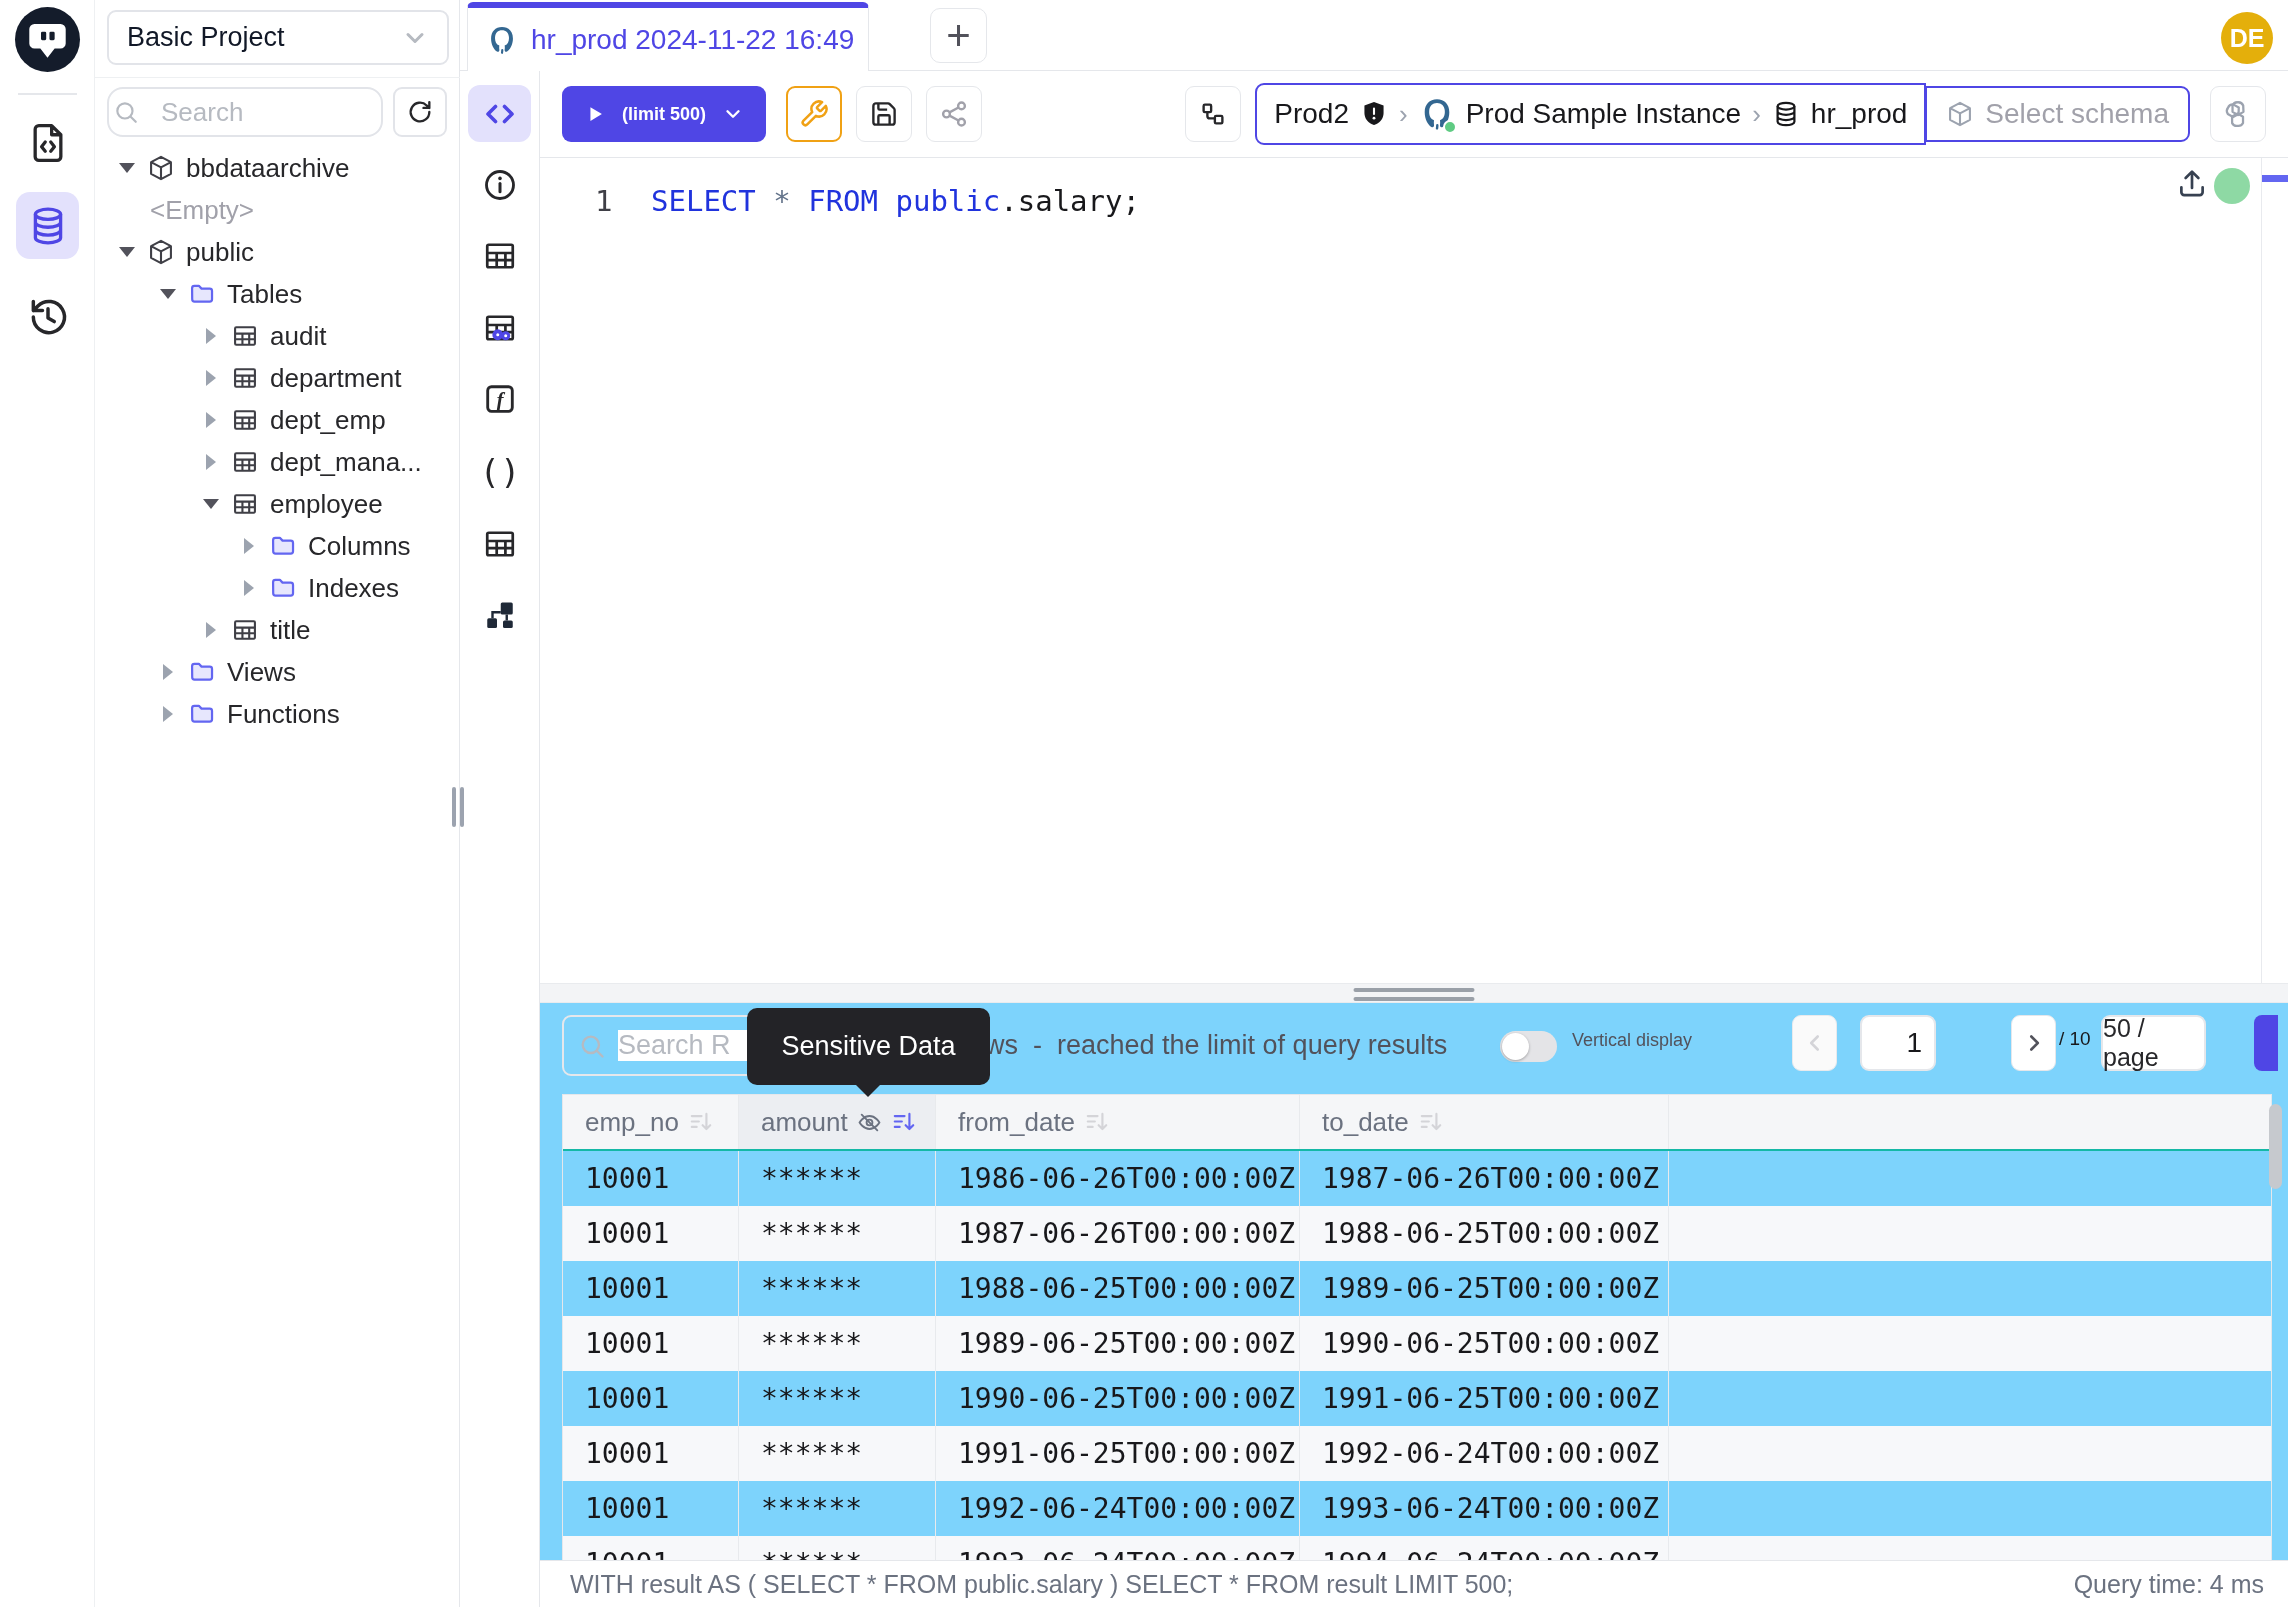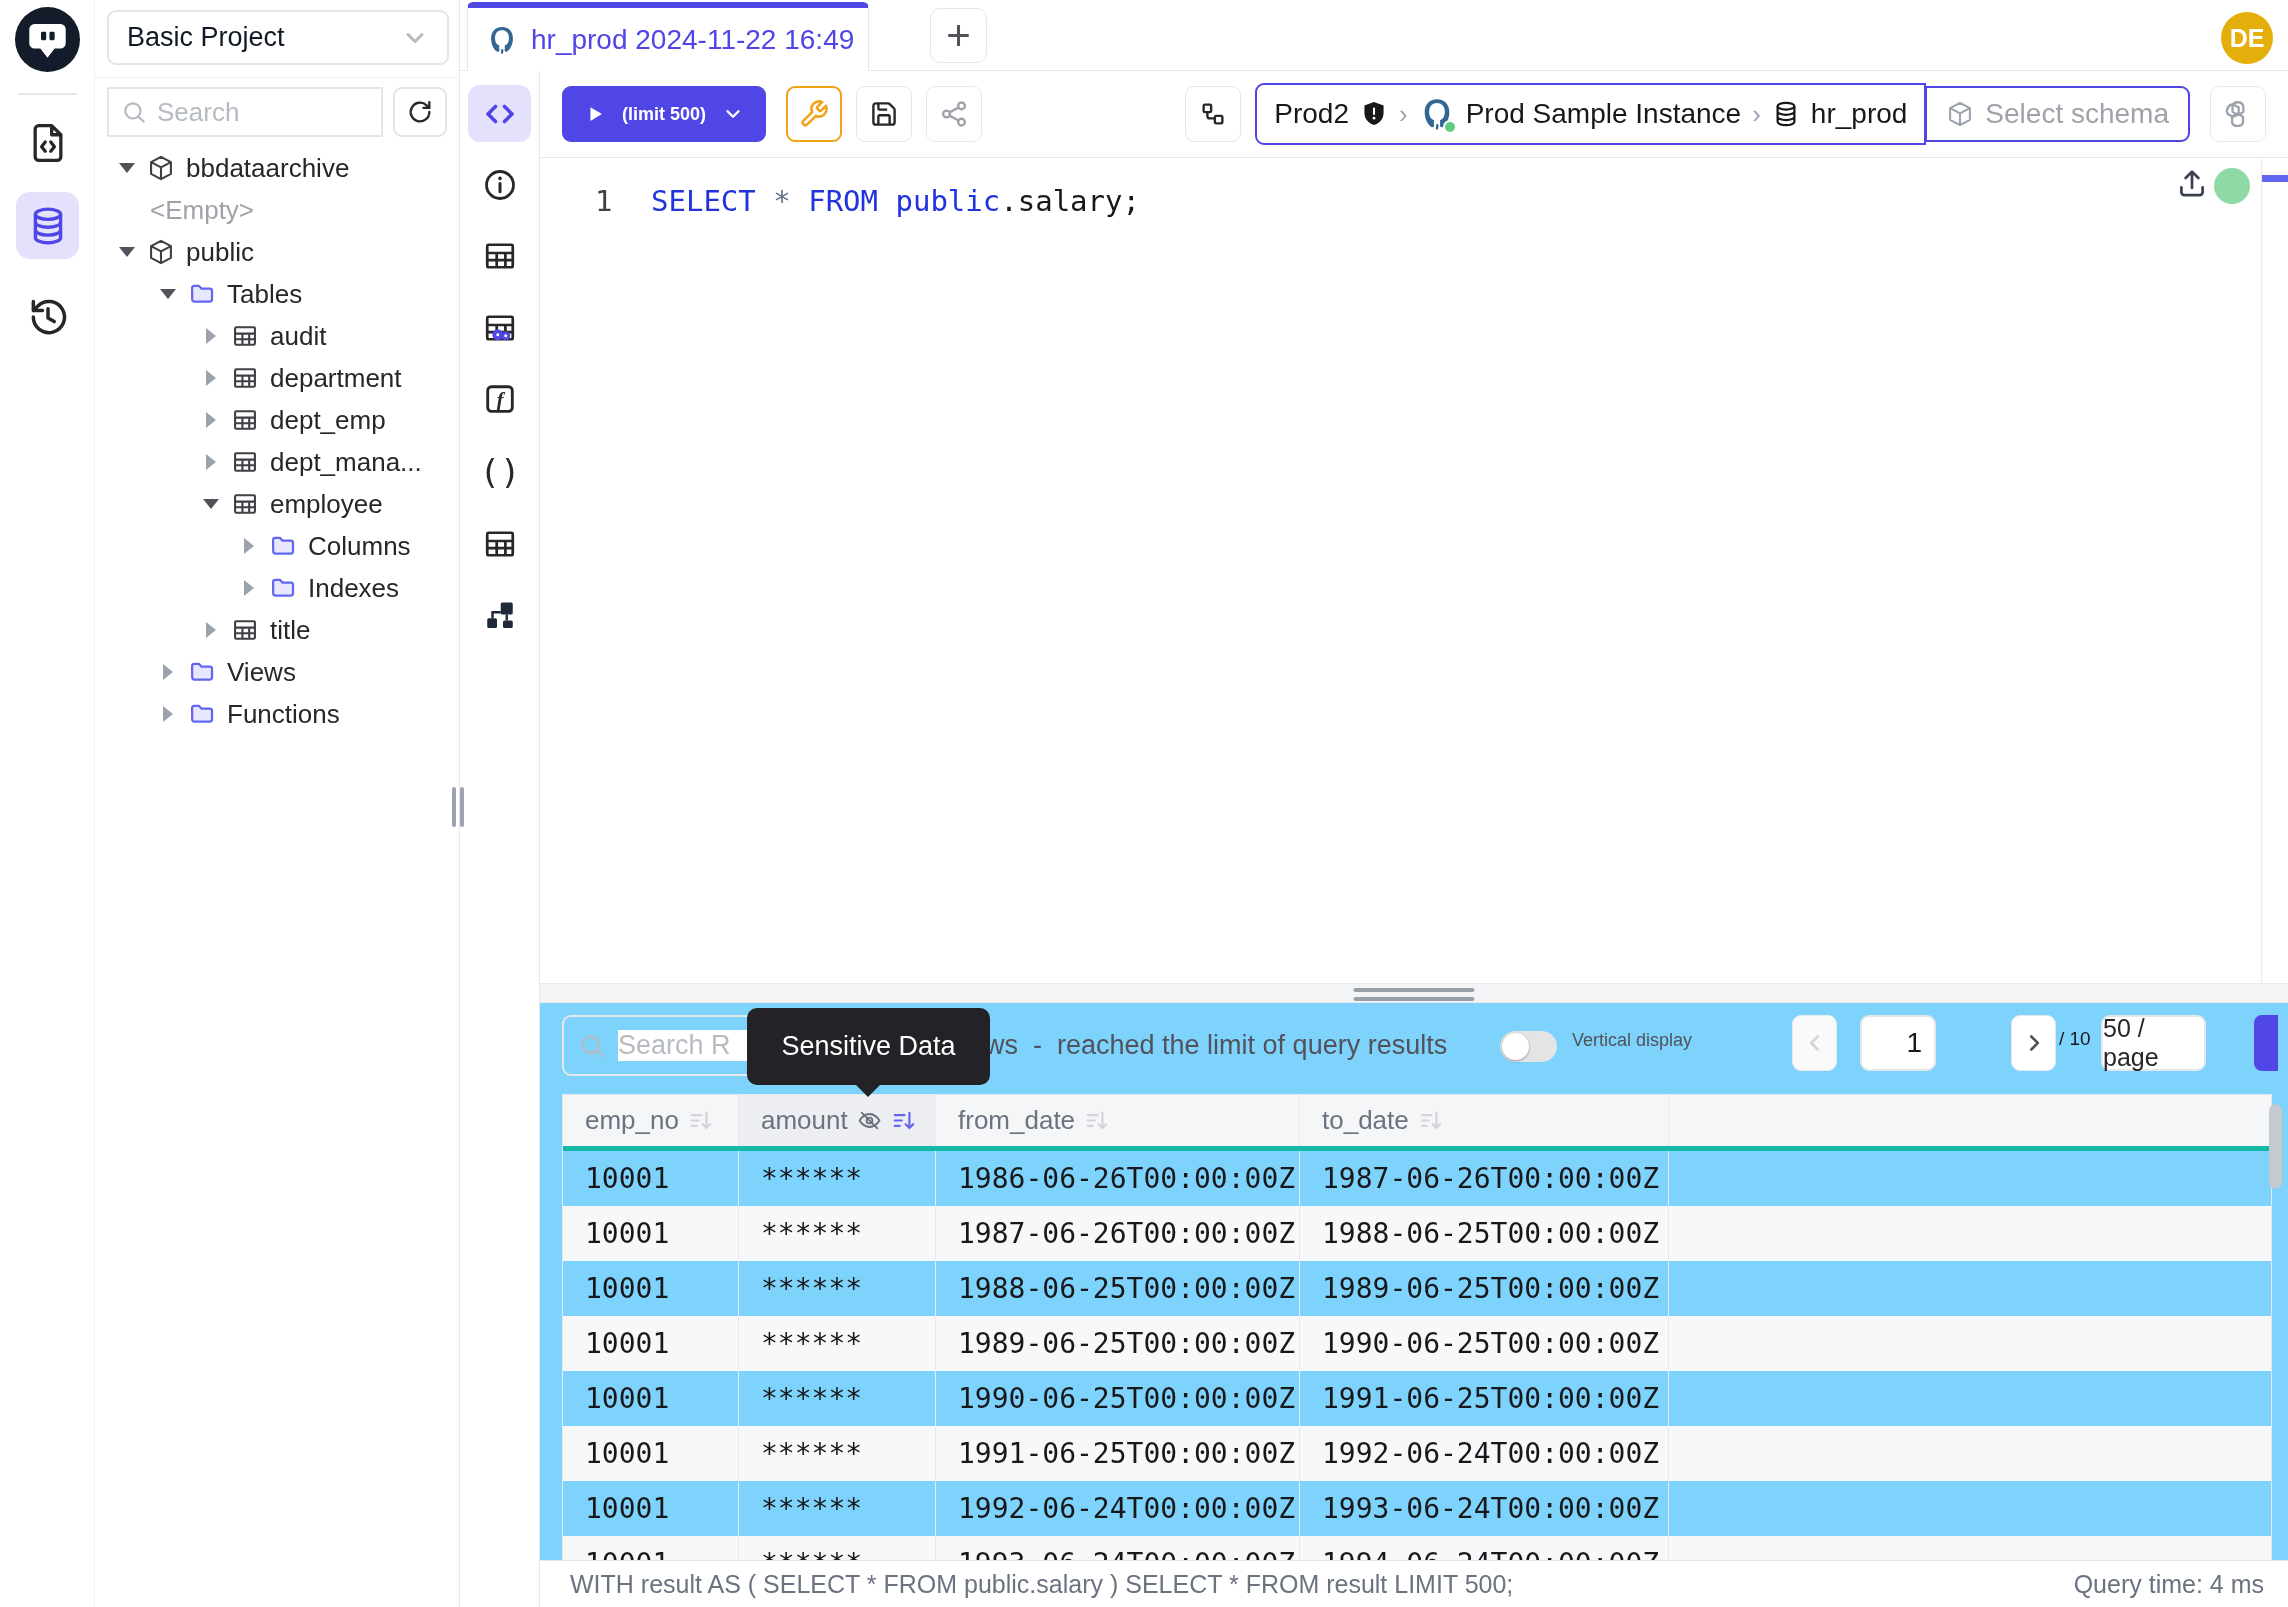--- a/index.html
+++ b/index.html
@@ -12,21 +12,21 @@
   .logo { position:absolute; left:15px; top:7px; width:65px; height:65px; border-radius:50%; background:#141c2b; display:flex; align-items:center; justify-content:center; }
   .rail-div { position:absolute; left:18px; top:93px; width:59px; height:2px; background:#e5e7eb; }
   .rail-item { position:absolute; left:0; width:95px; display:flex; justify-content:center; }
   .rail-active { position:absolute; left:16px; top:192px; width:63px; height:67px; background:#e3e1fc; border-radius:14px; display:flex; align-items:center; justify-content:center; }
 
   
   .sidebar { position:absolute; left:95px; top:0; width:365px; height:1608px; background:#fff; border-right:1px solid #e5e7eb; }
   .project-select { position:absolute; left:12px; top:10px; width:342px; height:55px; border:2px solid #e2e4e9; border-radius:9px; display:flex; align-items:center; padding:0 18px; font-size:27px; color:#111827; }
   .project-select .spacer { flex:1; }
   .sb-div { position:absolute; left:0; top:77px; width:365px; height:1px; background:#eef0f2; }
-  .sb-search { position:absolute; left:12px; top:87px; width:276px; height:50px; border:2px solid #e2e4e9; border-radius:1px; display:flex; align-items:center; gap:10px; padding:0 12px; }
+  .sb-search { position:absolute; left:12px; top:87px; width:276px; height:50px; border:2px solid #e2e4e9; border-radius:16px; display:flex; align-items:center; gap:22px; padding:0 4px; }
   .sb-search input { border:none; outline:none; width:178px; font-size:26px; color:#374151; font-family:"Liberation Sans",sans-serif; }
   .sb-search input::placeholder { color:#b6bac1; }
   .sb-refresh { position:absolute; left:298px; top:87px; width:54px; height:50px; border:2px solid #e2e4e9; border-radius:9px; display:flex; align-items:center; justify-content:center; }
   .tree { position:absolute; left:0; top:147px; width:365px; }
   .trow { height:42px; display:flex; align-items:center; font-size:26px; color:#27272a; cursor:default; }
   .lv0 { padding-left:22px; } .lv1 { padding-left:63px; } .lv2 { padding-left:106px; } .lv3 { padding-left:144px; }
   .lv-empty { padding-left:55px; }
   .caret { width:20px; margin-right:10px; display:flex; justify-content:center; }
   .caret.down::before { content:""; border-left:8px solid transparent; border-right:8px solid transparent; border-top:10px solid #52525b; }
   .caret.rgt::before { content:""; border-top:8px solid transparent; border-bottom:8px solid transparent; border-left:10px solid #9ca3af; }
@@ -96,21 +96,21 @@
   .pg-next { position:absolute; left:1471px; top:12px; width:45px; height:56px; border:1px solid #e5e7eb; background:#fff; border-radius:9px; display:flex; align-items:center; justify-content:center; }
   .pg-size { position:absolute; left:1561px; top:12px; width:105px; height:56px; border:2px solid #e5e7eb; border-radius:9px; display:flex; align-items:center; justify-content:center; font-size:25px; color:#27272a; background:#fff; }
   .pg-export { position:absolute; left:1714px; top:12px; width:24px; height:56px; border-radius:8px 0 0 8px; background:#4f46e5; }
 
   .tooltip { position:absolute; left:207px; top:5px; width:243px; height:77px; background:#232327; border-radius:10px; color:#fff; font-size:27px; font-weight:500; display:flex; align-items:center; justify-content:center; z-index:10; }
   .tooltip .arrow { position:absolute; left:108px; bottom:-12px; border-left:13px solid transparent; border-right:13px solid transparent; border-top:13px solid #232327; }
 
   
   .rtable { position:absolute; left:22px; top:91px; width:1710px; height:467px; border:1px solid #e5e7eb; border-bottom:none; overflow:hidden; }
   .rrow { display:flex; height:55px; }
-  .rrow.hdr { height:56px; background:#f5f6f8; border-bottom:5px solid #14b8a6; }
+  .rrow.hdr { height:56px; background:#f5f6f8; border-bottom:2px solid #14b8a6; }
   .rrow.alt { background:#f7f8fa; }
   .rcell { border-right:1px solid #e8eaed; padding-left:22px; display:flex; align-items:center; font-family:"DejaVu Sans Mono",monospace; font-size:28px; color:#18181b; overflow:hidden; white-space:nowrap; }
   .rrow.hdr .rcell { font-family:"Liberation Sans",sans-serif; font-size:26px; color:#6b7280; gap:9px; }
   .c0 { width:176px; } .c1 { width:197px; } .c2 { width:364px; } .c3 { width:369px; } .c4 { flex:1; border-right:none; }
   .rrow.hdr .c1 { background:#eceef2; }
   .vscroll { position:absolute; right:6px; top:10px; width:13px; height:85px; border-radius:7px; background:#c6c9ce; }
 
   
   .statusbar { position:absolute; left:0; bottom:0; right:0; height:47px; border-top:1px solid #e5e7eb; display:flex; align-items:center; justify-content:space-between; padding:0 24px 0 30px; font-size:25px; color:#6b7280; background:#fff; }
 </style>

